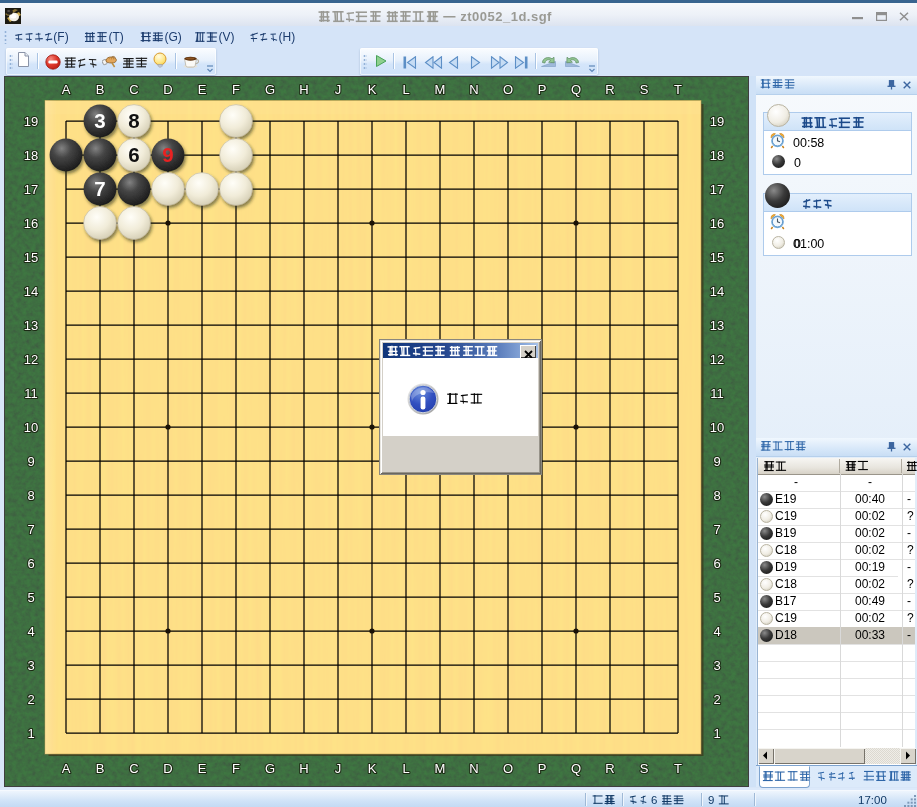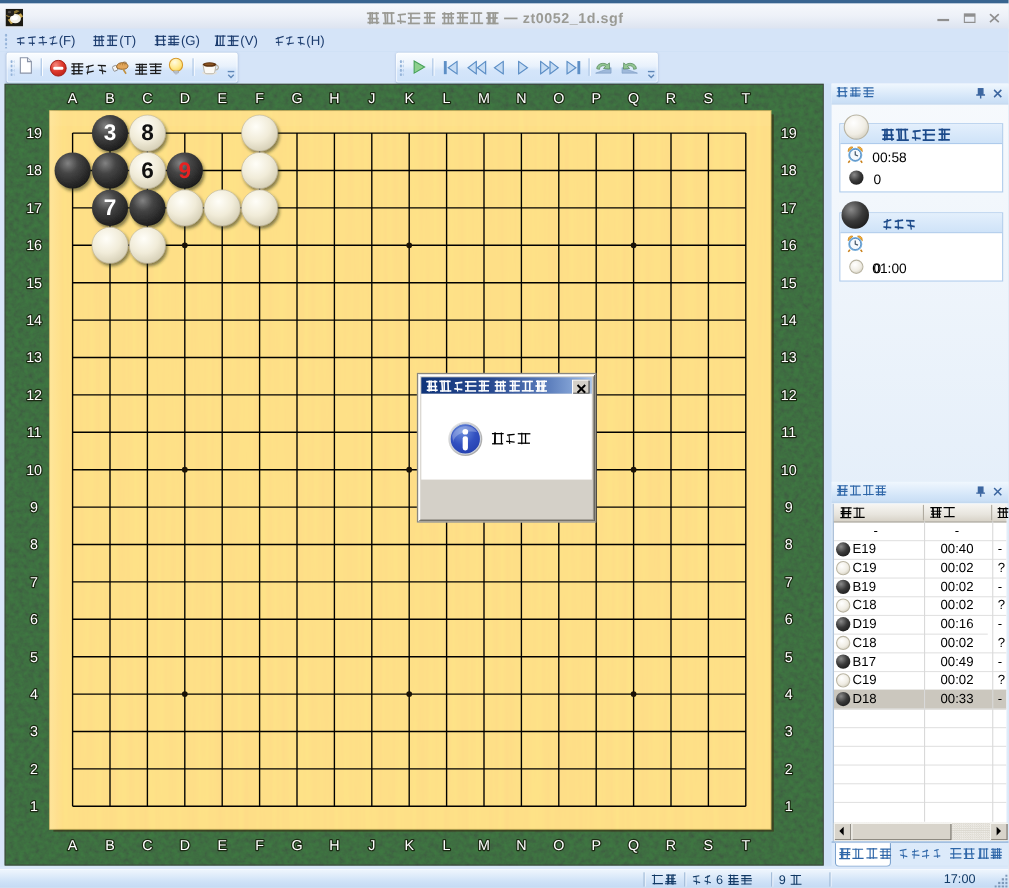--- a/index.html
+++ b/index.html
@@ -4,21 +4,21 @@
 html,body{margin:0;padding:0;}
 body{width:917px;height:807px;overflow:hidden;position:relative;
   font-family:"Liberation Sans",sans-serif;background:#d8e6f8;}
 .abs{position:absolute;}
 
 #titlebar{left:0;top:0;width:917px;height:26px;
   background:linear-gradient(#f6f8fb 0%,#edf1f8 45%,#d8e0ee 100%);
   border-top:3px solid #38648f;}
 #appicon{left:5px;top:5px;width:16px;height:16px;}
 #wtitle{left:0;top:6px;width:870px;text-align:center;
-  font-size:13px;font-weight:bold;color:#9a9a94;letter-spacing:0.5px;padding-left:15px;}
+  font-size:13px;font-weight:bold;color:#9a9a94;letter-spacing:0.5px;}
 
 #menubar{left:0;top:26px;width:917px;height:21px;background:#d5e4f8;
   border-bottom:1px solid #c3d6ef;}
 .grip{width:3px;background-image:radial-gradient(circle,#93b2d8 0.9px,transparent 1.2px);
   background-size:3px 4px;background-position:0 0;}
 .menuitem{top:4px;font-size:12px;color:#1c3c6e;}
 
 #toolbar{left:0;top:47px;width:917px;height:29px;background:#d5e4f8;}
 .raft{top:1px;height:27px;border-radius:2px;
   background:linear-gradient(#fbfdff 0%,#e8f1fc 45%,#d4e5fa 60%,#cfe2f9 100%);
@@ -863,21 +863,21 @@
         </div>
         <div class="abs" style="left:0;top:68px;width:157px;height:17px;border-bottom:1px solid #e2e2e2;">
           <div class="abs ballw" style="left:2px;top:2px;width:13px;height:13px;"></div>
           <div class="abs" style="left:17px;top:1px;font-size:12px;color:#000;">C18</div>
           <div class="abs" style="left:87px;top:1px;width:50px;text-align:center;font-size:12px;color:#000;">00:02</div>
           <div class="abs" style="left:149px;top:1px;font-size:12px;color:#000;">?</div>
         </div>
         <div class="abs" style="left:0;top:85px;width:140px;height:17px;border-bottom:1px solid #e2e2e2;">
           <div class="abs ballb" style="left:2px;top:2px;width:13px;height:13px;"></div>
           <div class="abs" style="left:17px;top:1px;font-size:12px;color:#000;">D19</div>
-          <div class="abs" style="left:87px;top:1px;width:50px;text-align:center;font-size:12px;color:#000;">00:16</div>
+          <div class="abs" style="left:87px;top:1px;width:50px;text-align:center;font-size:12px;color:#000;">00:19</div>
           <div class="abs" style="left:149px;top:1px;font-size:12px;color:#000;">-</div>
         </div>
         <div class="abs" style="left:0;top:102px;width:157px;height:17px;border-bottom:1px solid #e2e2e2;">
           <div class="abs ballw" style="left:2px;top:2px;width:13px;height:13px;"></div>
           <div class="abs" style="left:17px;top:1px;font-size:12px;color:#000;">C18</div>
           <div class="abs" style="left:87px;top:1px;width:50px;text-align:center;font-size:12px;color:#000;">00:02</div>
           <div class="abs" style="left:149px;top:1px;font-size:12px;color:#000;">?</div>
         </div>
         <div class="abs" style="left:0;top:119px;width:157px;height:17px;border-bottom:1px solid #e2e2e2;">
           <div class="abs ballb" style="left:2px;top:2px;width:13px;height:13px;"></div>

